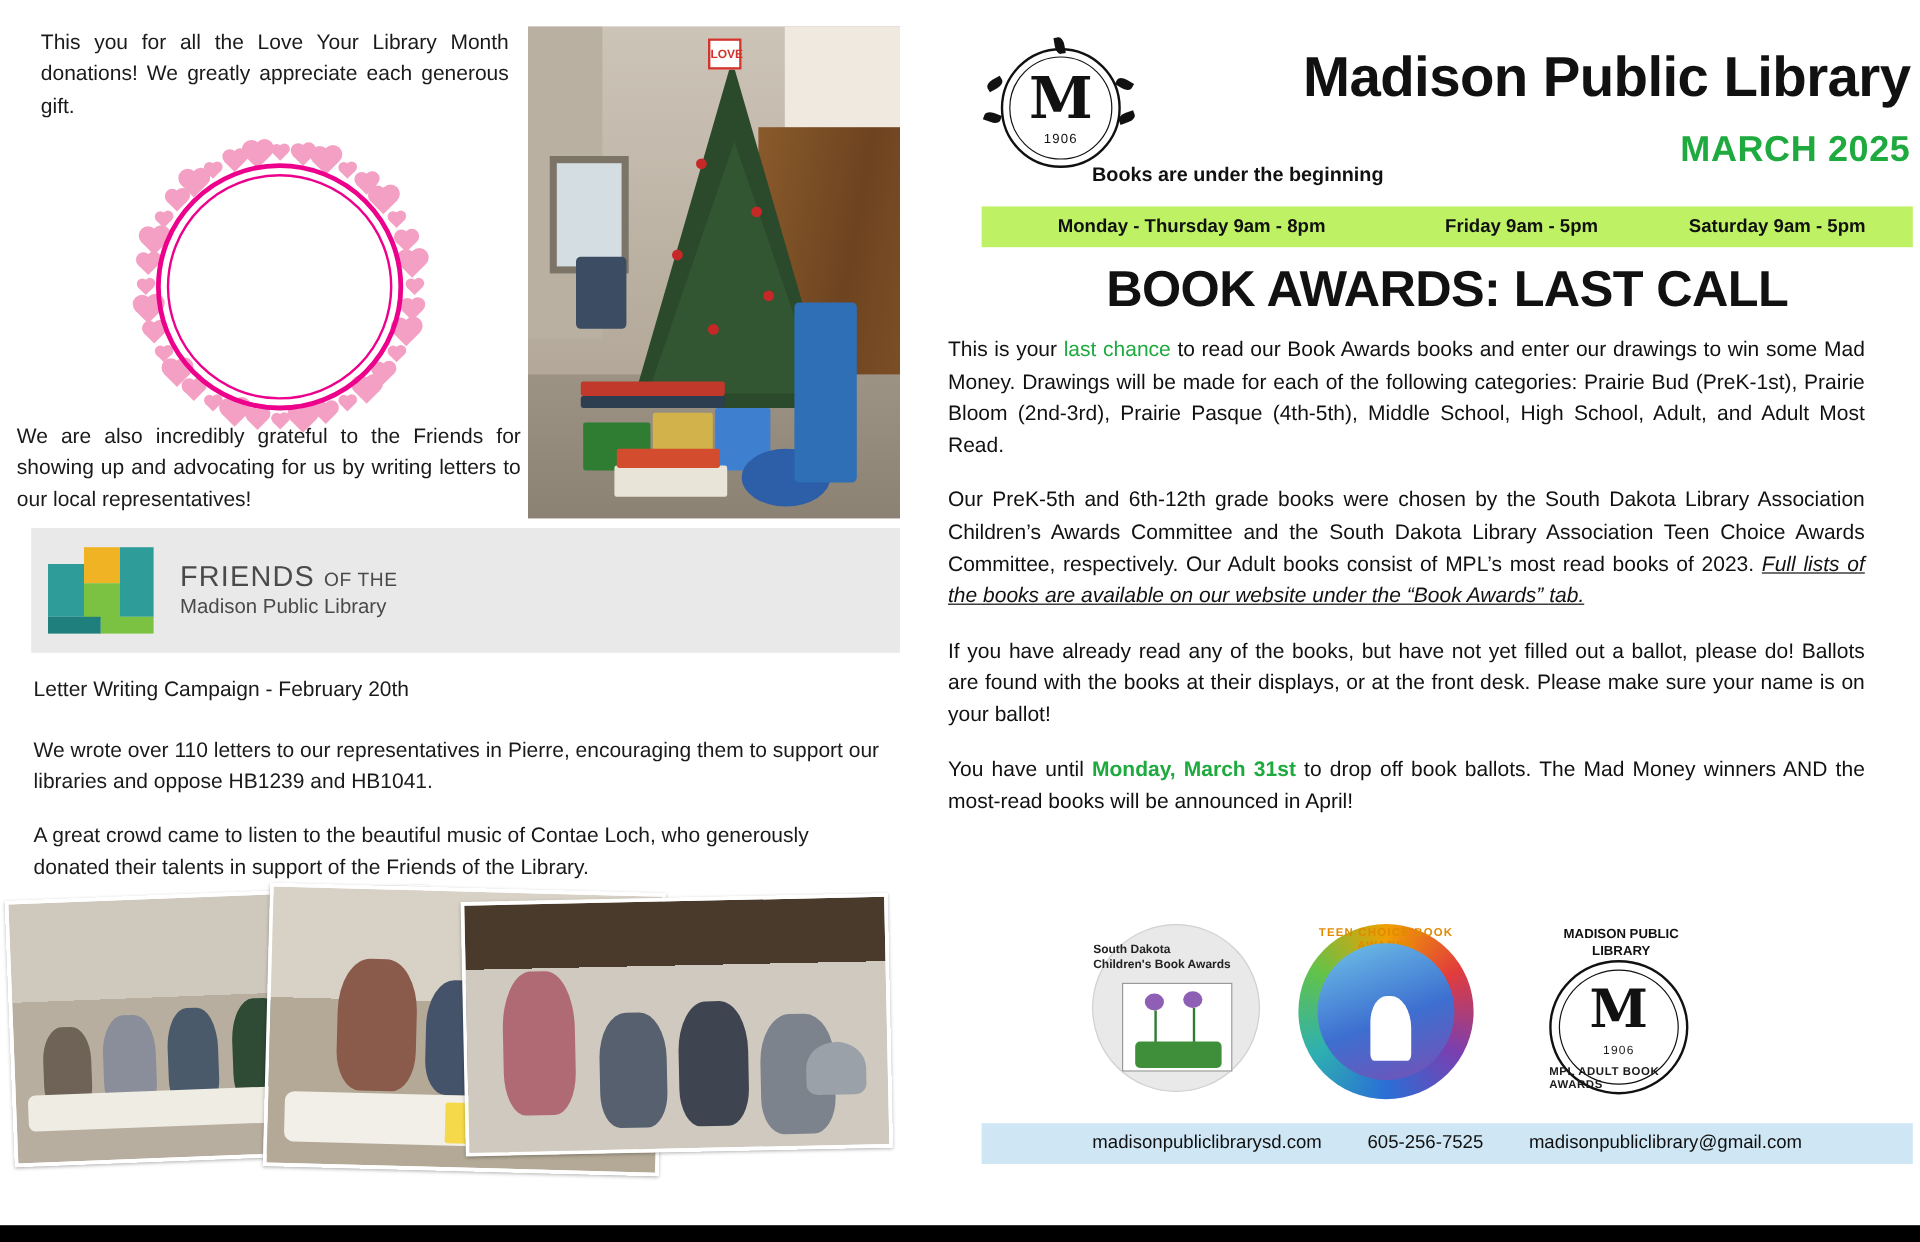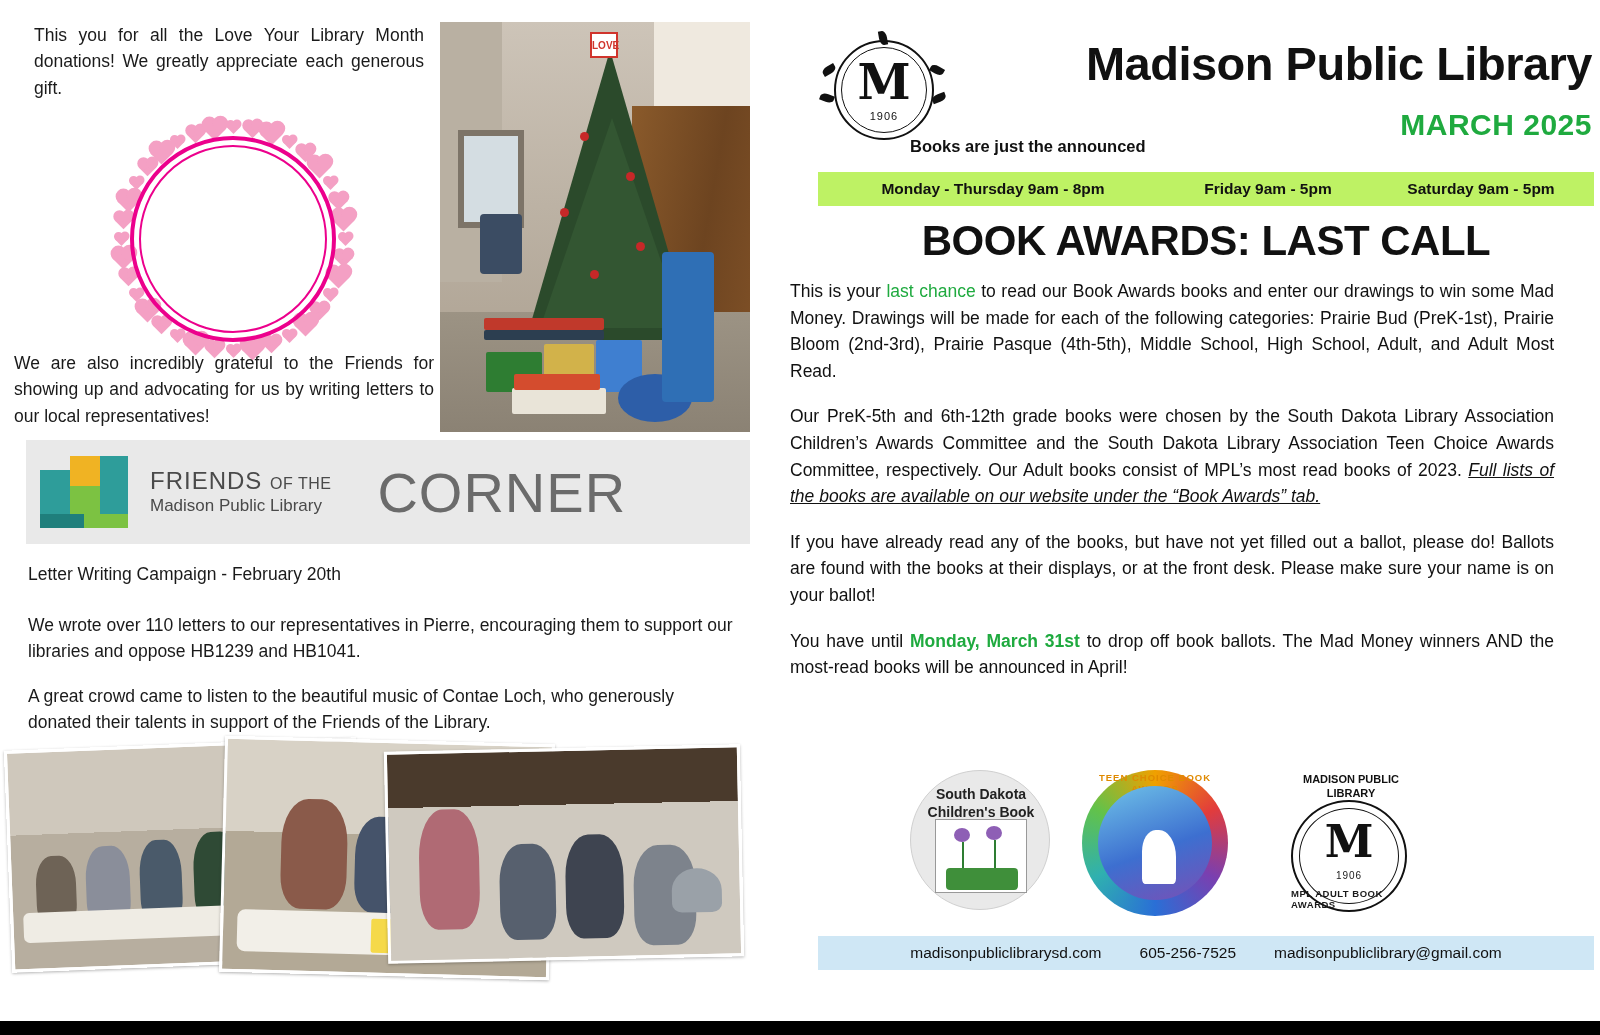--- a/index.html
+++ b/index.html
@@ -304,22 +304,22 @@
   .hl-bold-green { color: #1faa3f; font-weight: bold; }
   .underline-ital { text-decoration: underline; font-style: italic; }
 
   
   .awards { position: absolute; left: 120px; top: 770px; width: 690px; height: 150px; }
   .award-sd {
     position: absolute; left: 0; top: 0; width: 140px; height: 140px;
     border-radius: 50%; background: #e9e9e9; border: 1px solid #d0d0d0;
   }
   .award-sd .lbl {
-    position: absolute; left: 0; top: 14px; width: 140px; text-align: center;
-    font-size: 14px; font-weight: bold; color: #222; line-height: 1.3;
+    position: absolute; left: 0; top: 14px; width: 140px; 
+    font-size: 10px; font-weight: bold; color: #222; line-height: 1.3;
   }
   .award-sd .card {
     position: absolute; left: 24px; top: 48px; width: 92px; height: 74px;
     background: #fff; border: 1px solid #999;
   }
   .flower { position: absolute; width: 16px; height: 14px; border-radius: 50%; background: #8e5fb5; }
   .stem { position: absolute; width: 2px; background: #2e7d32; }
 
   .award-teen {
     position: absolute; left: 172px; top: 0; width: 146px; height: 146px;
@@ -468,21 +468,20 @@
         <div class="sq" style="left:0; top:58px; width:44px; height:14px; background:#1f7f7c;"></div>
         <div class="sq" style="left:44px; top:58px; width:44px; height:14px; background:#7cc242;"></div>
       </div>
       <div class="fb-name">
         <div class="l1">
           <span>FRIENDS</span>
           <span class="of">OF THE</span>
         </div>
         <div class="l2">Madison Public Library</div>
       </div>
-      <div class="fb-corner">CORNER</div>
     </div>
 
     <div class="campaign-title">Letter Writing Campaign - February 20th</div>
     <div class="campaign-p1">We wrote over 110 letters to our representatives in Pierre, encouraging them to support our libraries and oppose HB1239 and HB1041.</div>
     <div class="campaign-p2">A great crowd came to listen to the beautiful music of Contae Loch, who generously donated their talents in support of the Friends of the Library.</div>
 
     <div class="collage">
       <div class="cphoto cp1">
         <div class="blob" style="left:24px; top:104px; width:40px; height:70px; background:#6e6356;"></div>
         <div class="blob" style="left:74px; top:96px; width:44px; height:80px; background:#8a8e9a;"></div>
@@ -516,21 +515,21 @@
       <div class="seal-m">M</div>
       <div class="seal-year">1906</div>
       <div class="leaf" style="left:6px; top:34px; transform:rotate(-30deg);"></div>
       <div class="leaf" style="left:4px; top:62px; transform:rotate(20deg);"></div>
       <div class="leaf" style="left:114px; top:34px; transform:rotate(30deg);"></div>
       <div class="leaf" style="left:116px; top:62px; transform:rotate(-20deg);"></div>
       <div class="leaf" style="left:60px; top:2px; transform:rotate(80deg);"></div>
     </div>
 
     <div class="mpl-title">Madison Public Library</div>
-    <div class="mpl-tagline">Books are just the announced</div>
+    <div class="mpl-tagline">Books are under the beginning</div>
     <div class="mpl-month">MARCH 2025</div>
 
     <div class="hours-bar">
       <div class="hr hr1">Monday - Thursday 9am - 8pm</div>
       <div class="hr hr2">Friday 9am - 5pm</div>
       <div class="hr hr3">Saturday  9am - 5pm</div>
     </div>
 
     <div class="section-head">BOOK AWARDS: LAST CALL</div>
 

